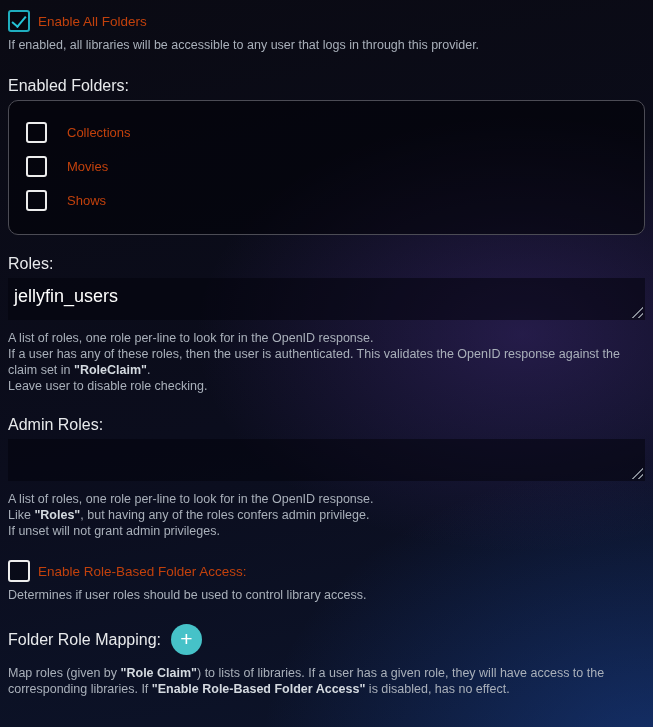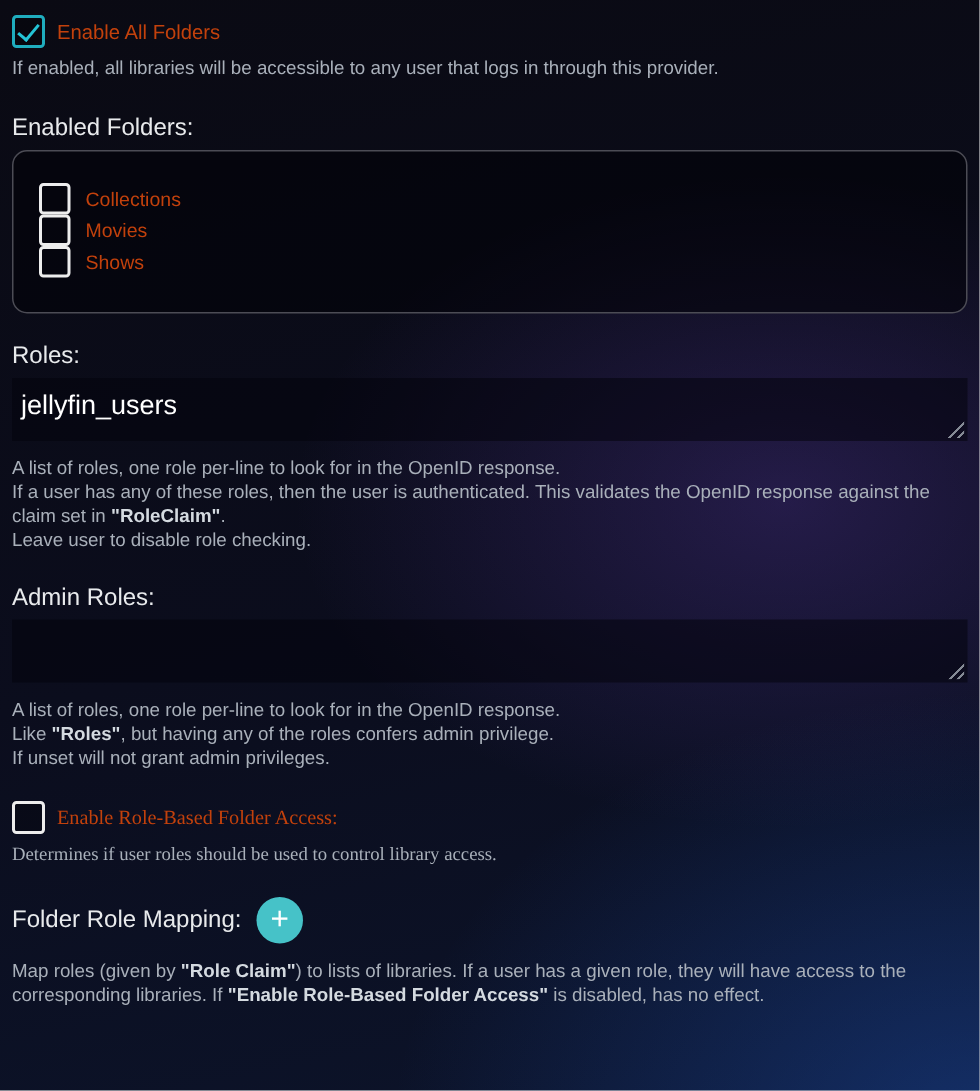--- a/index.html
+++ b/index.html
@@ -38,22 +38,22 @@
   .field-label { font-size: 16px; color: #e8eaec; }
 
   
   .folder-box {
     margin-top: 5px;
     border: 1px solid #4c4c55;
     border-radius: 10px;
     background: rgba(2,2,8,0.55);
     padding: 21px 16px 23px 17px;
   }
-  .folder-box .check-row { gap: 10px; }
-  .folder-box .check-row + .check-row { margin-top: 0; }
+  .folder-box .check-row { gap: 20px; }
+  .folder-box .check-row + .check-row { margin-top: 13px; }
   .folder-box .cb { width: 21px; height: 21px; flex-basis: 21px; background: transparent; }
   .folder-box .cb-label { font-size: 13px; }
 
   
   .textarea-wrap { position: relative; margin-top: 5px; }
   textarea {
     display: block; width: 100%; height: 42px;
     background: rgba(3,3,12,0.55);
     border: none; outline: none; resize: none;
     color: #fff; font-family: "Liberation Sans", "DejaVu Sans", sans-serif;
@@ -65,21 +65,21 @@
     clip-path: polygon(100% 0, 100% 100%, 0 100%);
     opacity: 0.85; cursor: nwse-resize;
   }
 
   
   .sec-enabled-folders { margin-top: 24px; }
   .desc-after-box { margin-top: 9px; }
   .sec-roles { margin-top: 20px; }
   .desc-after-ta { margin-top: 10px; }
   .sec-admin-roles { margin-top: 22px; }
-  .sec-role-based { margin-top: 21px; font-family: Liberation Serif, serif; }
+  .sec-role-based { margin-top: 21px; }
   .sec-mapping { margin-top: 21px; display: flex; align-items: center; }
   .desc-mapping { margin-top: 10px; }
 
   .add-btn {
     width: 31px; height: 31px; margin-left: 10px;
     border-radius: 50%; border: none; cursor: pointer;
     background: #46c2c8; color: #fff;
     font-size: 21px; line-height: 1; font-weight: 300;
     display: flex; align-items: center; justify-content: center;
     font-family: "Liberation Sans", sans-serif;

